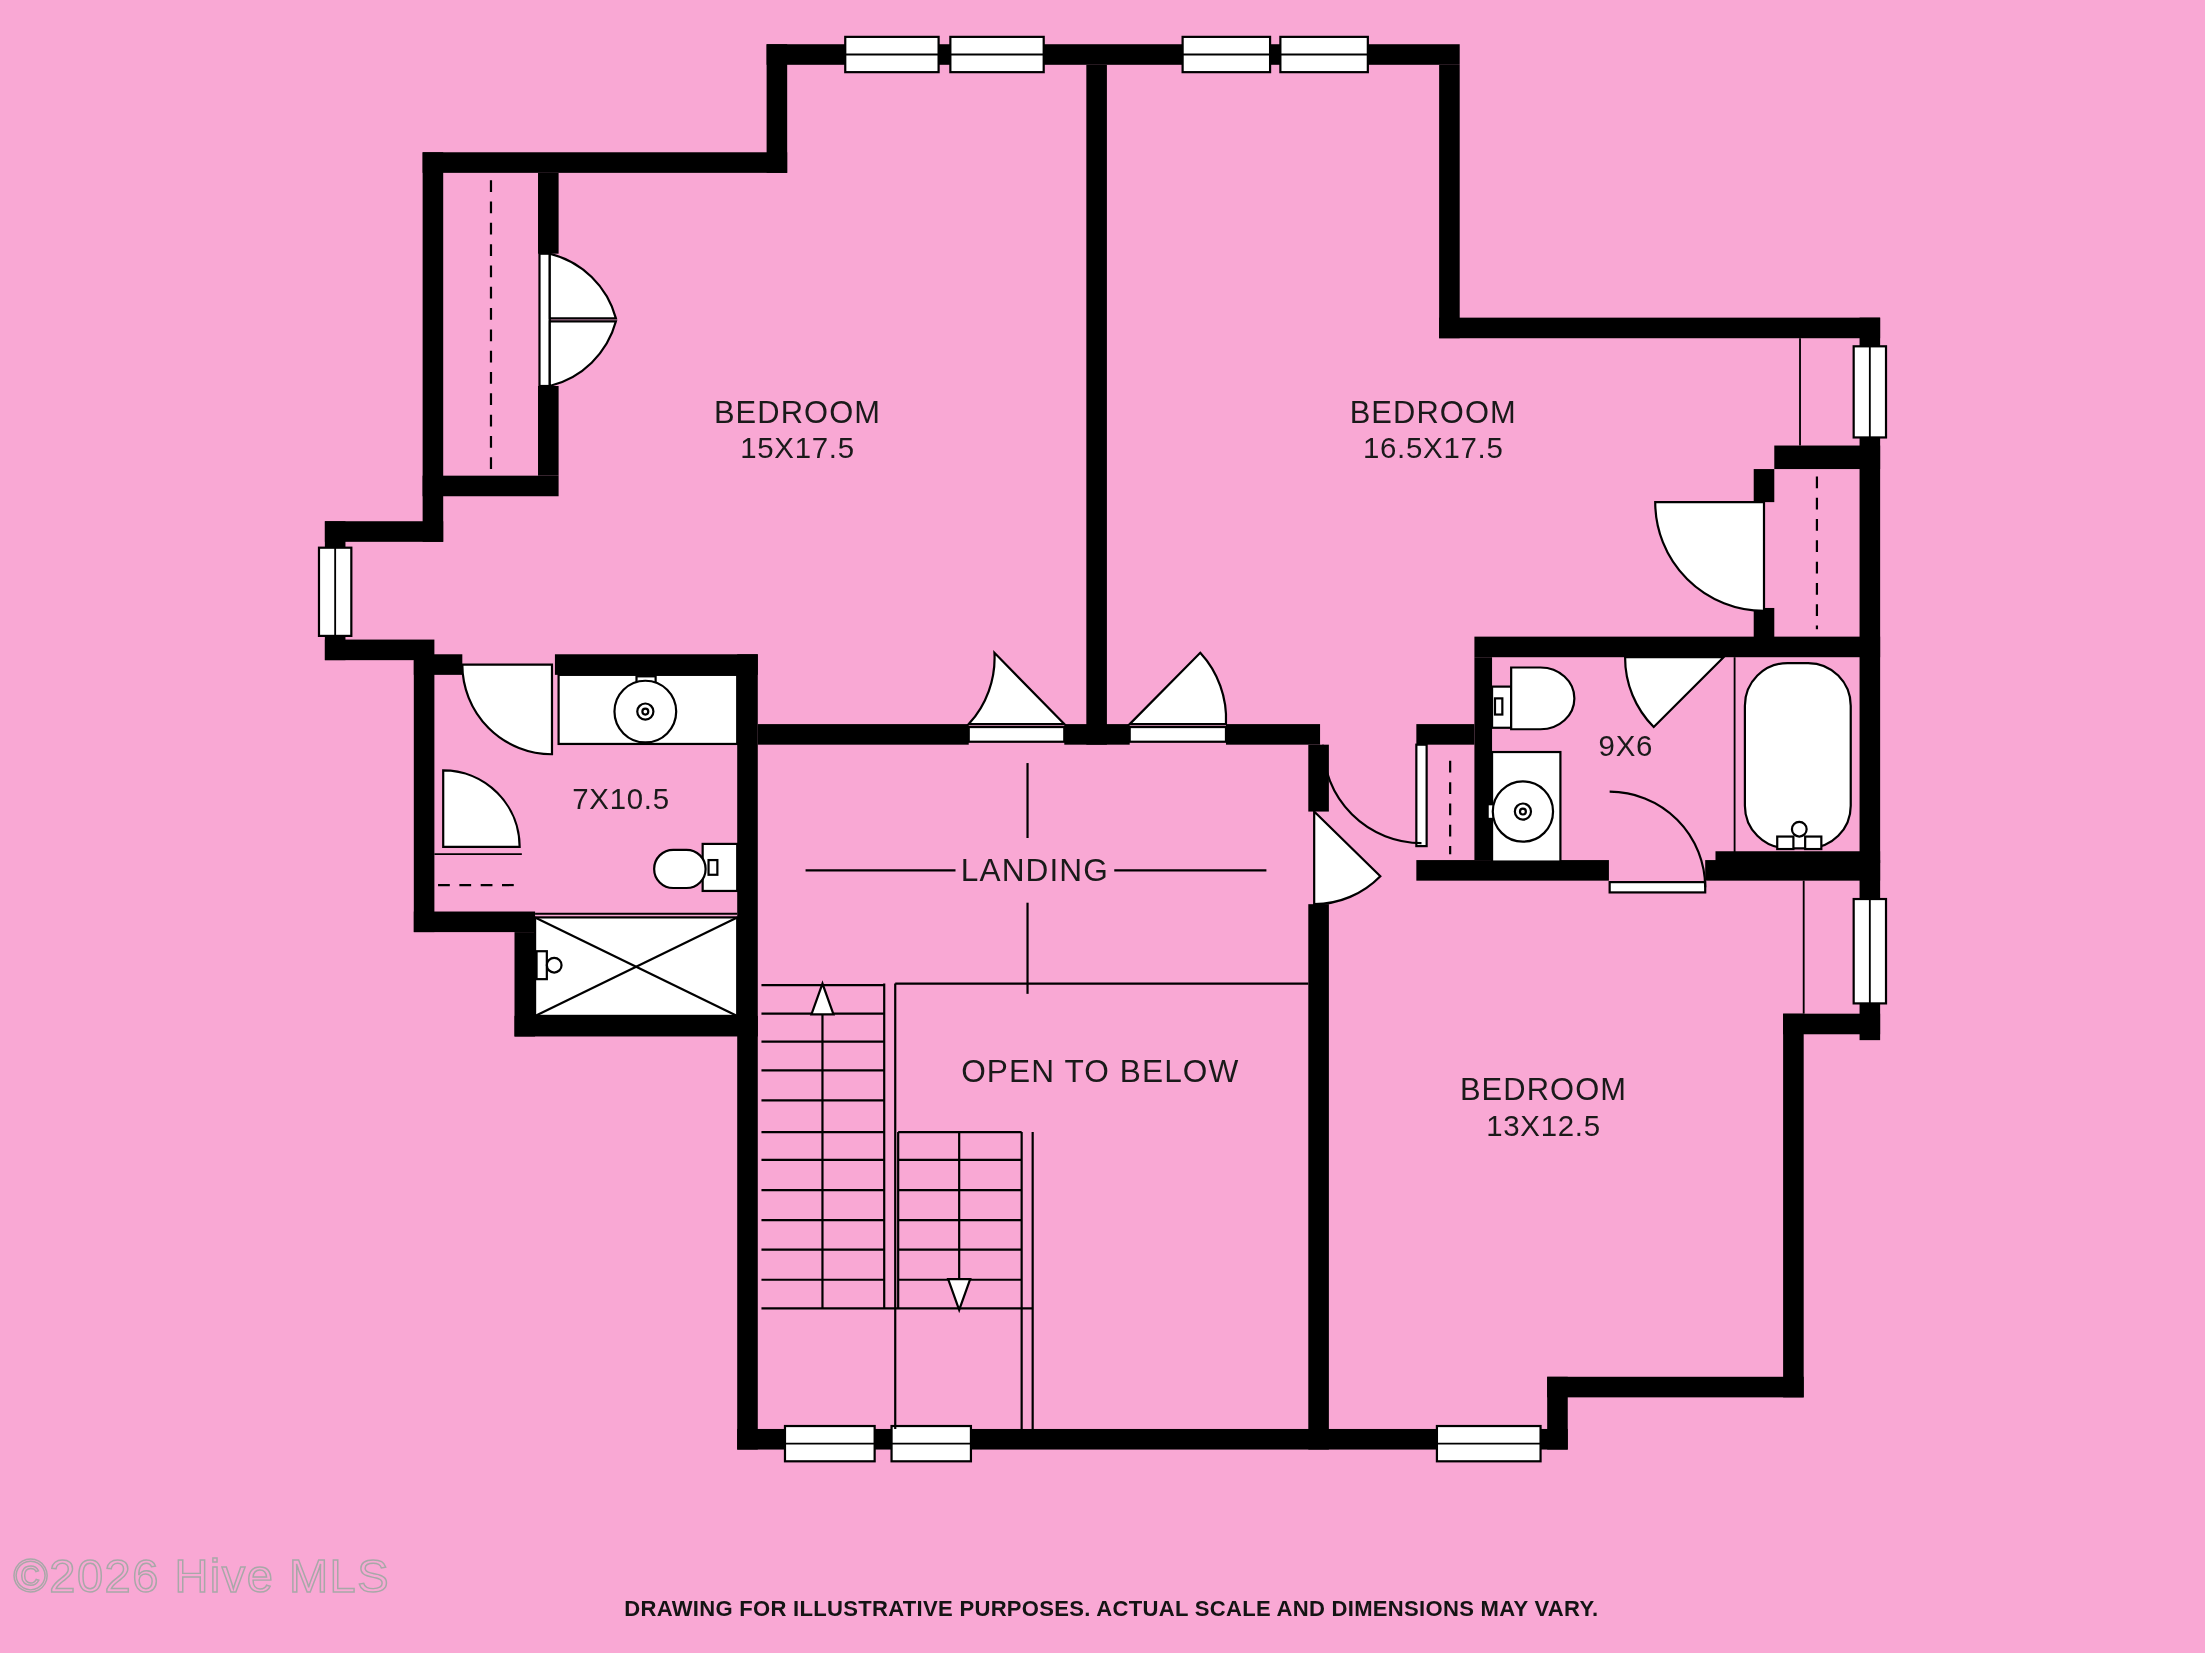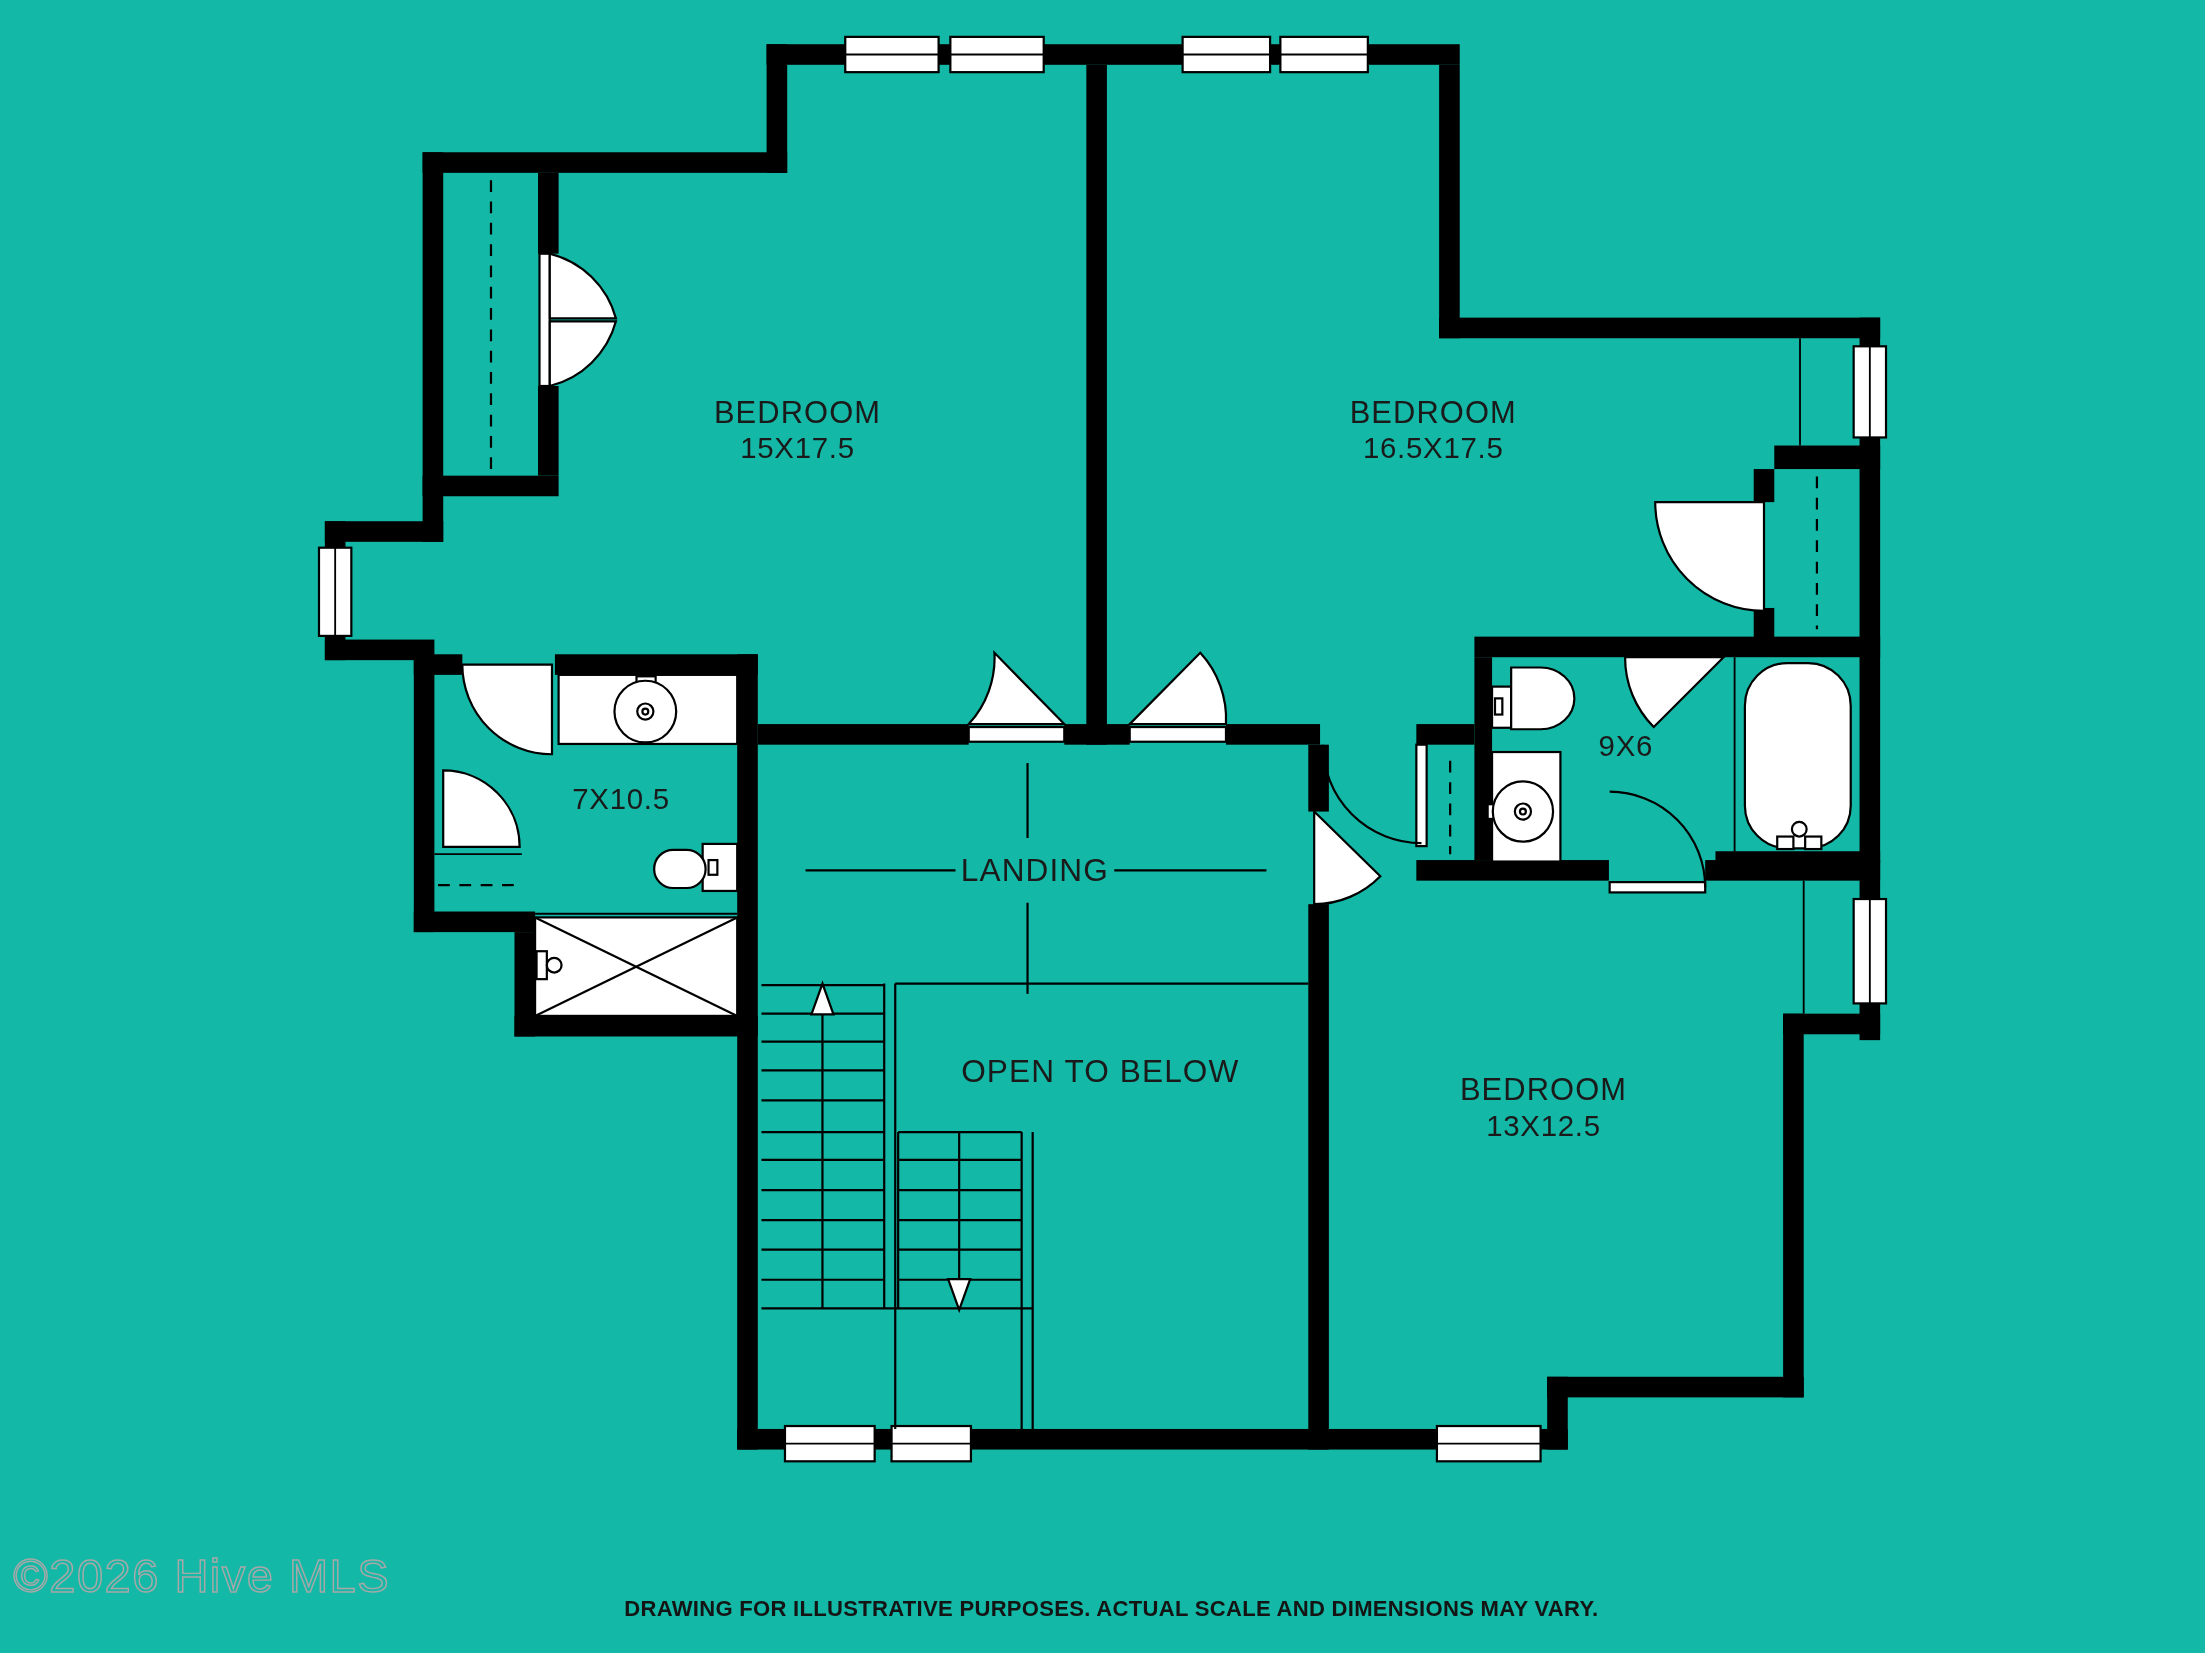--- a/index.html
+++ b/index.html
@@ -1,16 +1,16 @@
 <!DOCTYPE html>
 <html style="font-size:11.8px"><head>
 <meta charset="utf-8">
 <style>
   html,body{margin:0;padding:0;background:#ffffff;}
-  .stage{position:relative;width:2205px;height:1654px;background:#14b8a6;overflow:hidden;
+  .stage{position:relative;width:2205px;height:1654px;background:#f9a8d4;overflow:hidden;
          font-family:"Liberation Sans", sans-serif;}
   svg{position:absolute;inset:0;display:block;}
   .wall{fill:#000000;stroke:none;}
   .thin{stroke:#000000;stroke-width:3;fill:none;}
   .thin2{stroke:#000000;stroke-width:2.5;fill:none;}
   .dash{stroke:#000000;stroke-width:3;fill:none;stroke-dasharray:16 13;}
   .fix{stroke:#000000;stroke-width:3;fill:#ffffff;}
   .door{stroke:#000000;stroke-width:3;fill:#ffffff;}
   .win{stroke:#000000;stroke-width:3;fill:#ffffff;}
   .roomlabel{fill:#1a1a1a;font-size:42px;letter-spacing:1.5px;text-anchor:middle;}

